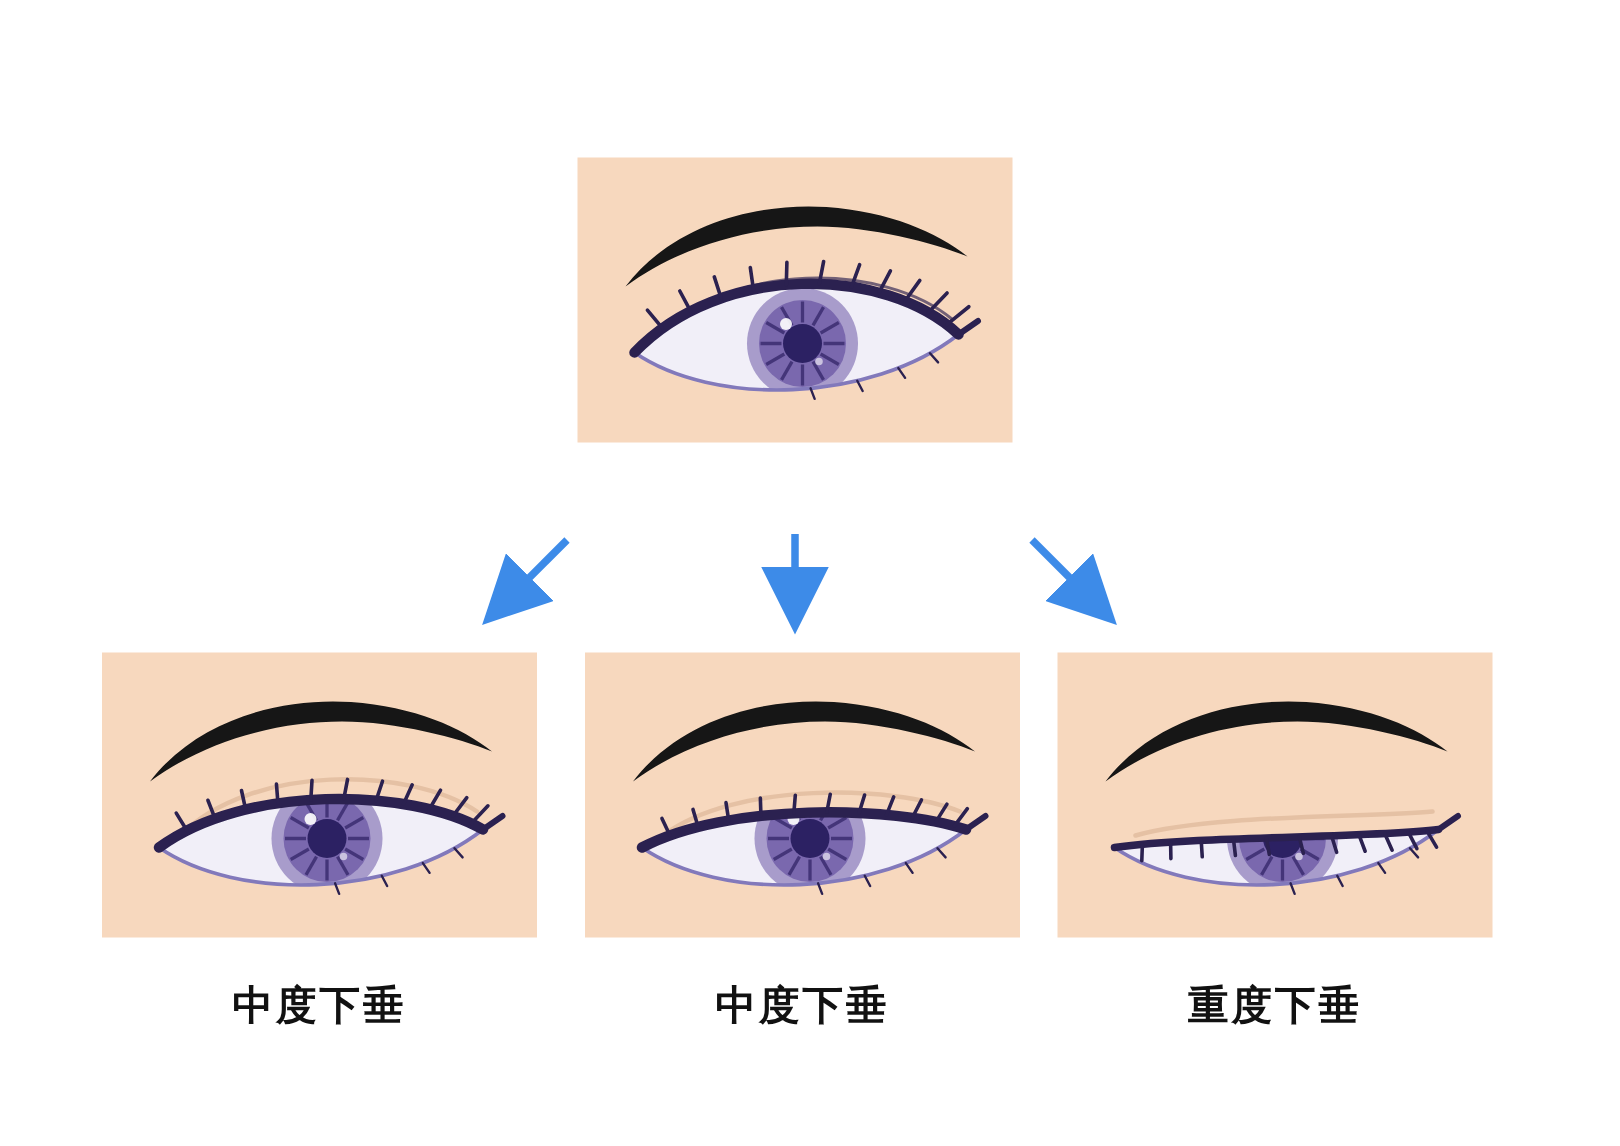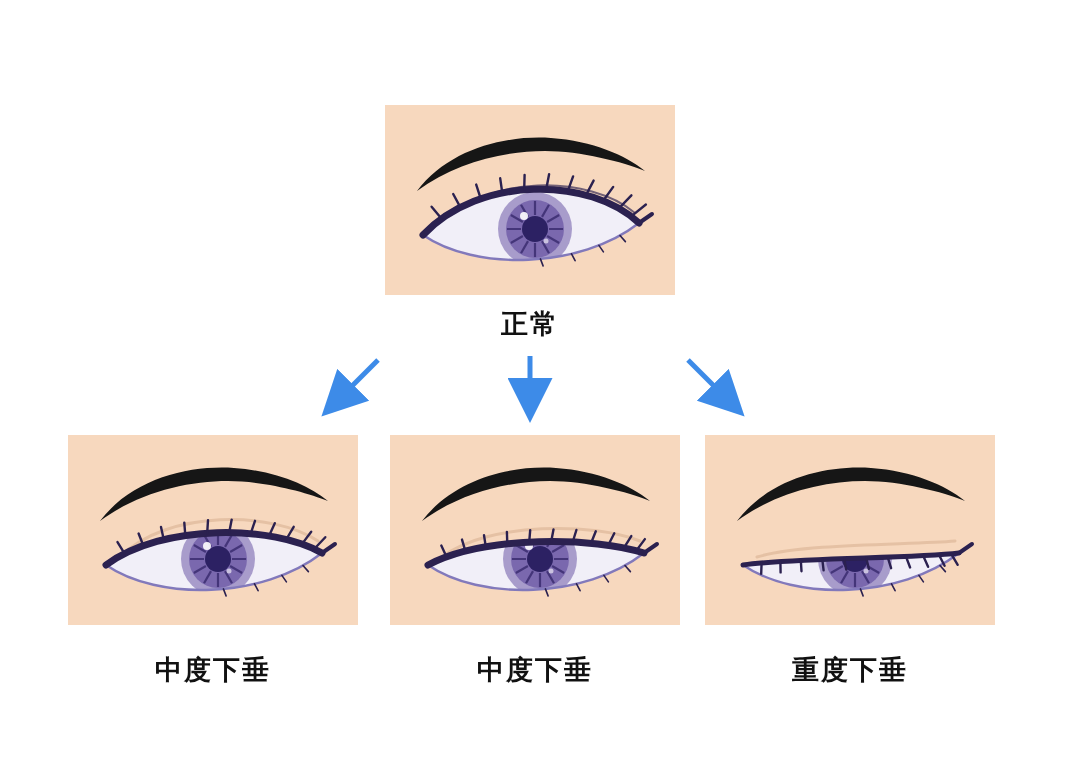--- a/index.html
+++ b/index.html
@@ -85,21 +85,20 @@
         <line x1="201.0" y1="90.1" x2="208.6" y2="75.6" stroke="#2B2150" stroke-width="2.4" stroke-linecap="round"></line>
         <line x1="218.2" y1="95.8" x2="228.2" y2="81.9" stroke="#2B2150" stroke-width="2.4" stroke-linecap="round"></line>
         <line x1="233.9" y1="103.4" x2="246.4" y2="90.3" stroke="#2B2150" stroke-width="2.4" stroke-linecap="round"></line>
         <line x1="246.2" y1="111.4" x2="260.9" y2="99.5" stroke="#2B2150" stroke-width="2.4" stroke-linecap="round"></line>
         <line x1="155.4" y1="153.9" x2="158.1" y2="160.9" stroke="#2B2150" stroke-width="1.6" stroke-linecap="round"></line>
         <line x1="186.5" y1="148.8" x2="190.1" y2="155.7" stroke="#2B2150" stroke-width="1.6" stroke-linecap="round"></line>
         <line x1="213.9" y1="140.4" x2="218.4" y2="146.9" stroke="#2B2150" stroke-width="1.6" stroke-linecap="round"></line>
         <line x1="235.0" y1="130.5" x2="240.4" y2="136.6" stroke="#2B2150" stroke-width="1.6" stroke-linecap="round"></line>
       </svg>
   </div>
-  <div class="caption cap-top">正常</div>
 
   <svg class="arrow-layer">
     <defs>
       <marker id="ah" markerWidth="9" markerHeight="9" refX="6" refY="4.5" orient="auto">
         <path d="M0,0 L9,4.5 L0,9 Z" fill="#3D8BE8"></path>
       </marker>
     </defs>
     <line x1="378" y1="360" x2="332" y2="406" stroke-width="5" marker-end="url(#ah)" stroke="#3D8BE8"></line>
     <line x1="530" y1="356" x2="530" y2="408" stroke-width="5" marker-end="url(#ah)" stroke="#3D8BE8"></line>
     <line x1="688" y1="360" x2="734" y2="406" stroke-width="5" marker-end="url(#ah)" stroke="#3D8BE8"></line>

